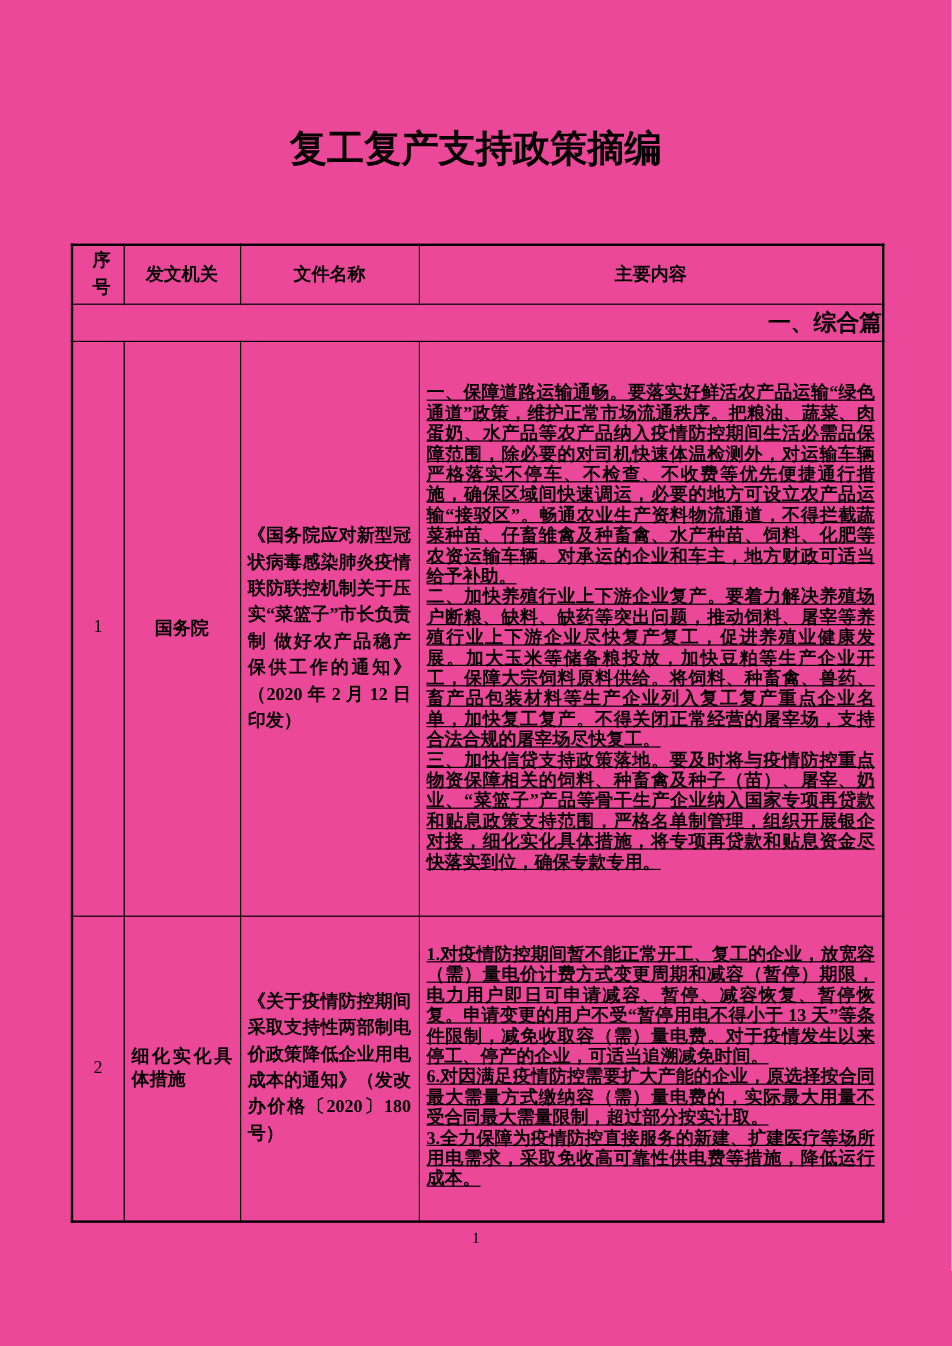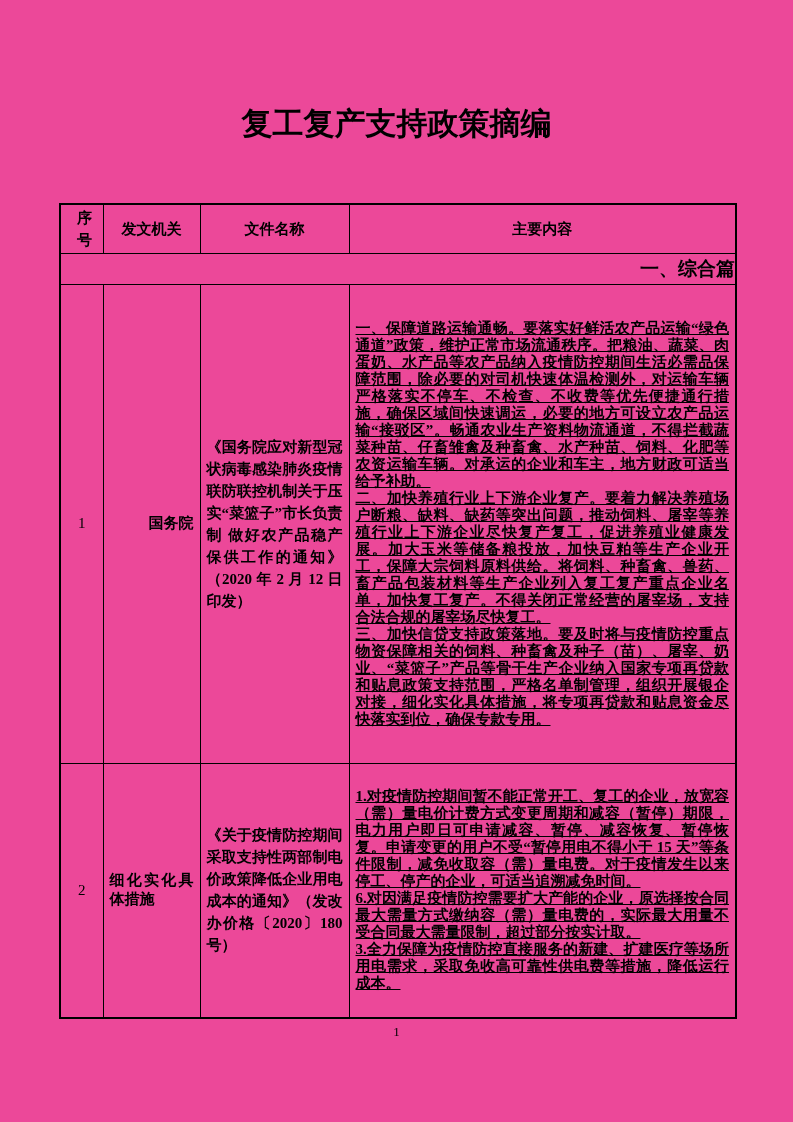--- a/index.html
+++ b/index.html
@@ -64,21 +64,21 @@
     text-align: center;
     font-size: 15px;
     font-weight: normal;
     padding: 0;
   }
   td.cell-agency {
     font-size: 15px;
     font-weight: bold;
     padding: 0 6px;
   }
-  td.cell-agency.center { text-align: right; }
+  td.cell-agency.center { text-align: center; }
   td.cell-agency.justify { text-align: justify; text-justify: inter-ideograph; }
   td.cell-doc {
     font-size: 15px;
     font-weight: bold;
     text-align: justify;
     text-justify: inter-ideograph;
     padding: 0 6px;
     line-height: 22px;
     font-family: Liberation Serif, serif;
   }
@@ -138,21 +138,21 @@
           <p>一、保障道路运输通畅。要落实好鲜活农产品运输“绿色通道”政策，维护正常市场流通秩序。把粮油、蔬菜、肉蛋奶、水产品等农产品纳入疫情防控期间生活必需品保障范围，除必要的对司机快速体温检测外，对运输车辆严格落实不停车、不检查、不收费等优先便捷通行措施，确保区域间快速调运，必要的地方可设立农产品运输“接驳区”。畅通农业生产资料物流通道，不得拦截蔬菜种苗、仔畜雏禽及种畜禽、水产种苗、饲料、化肥等农资运输车辆。对承运的企业和车主，地方财政可适当给予补助。</p>
           <p>二、加快养殖行业上下游企业复产。要着力解决养殖场户断粮、缺料、缺药等突出问题，推动饲料、屠宰等养殖行业上下游企业尽快复产复工，促进养殖业健康发展。加大玉米等储备粮投放，加快豆粕等生产企业开工，保障大宗饲料原料供给。将饲料、种畜禽、兽药、畜产品包装材料等生产企业列入复工复产重点企业名单，加快复工复产。不得关闭正常经营的屠宰场，支持合法合规的屠宰场尽快复工。</p>
           <p>三、加快信贷支持政策落地。要及时将与疫情防控重点物资保障相关的饲料、种畜禽及种子（苗）、屠宰、奶业、“菜篮子”产品等骨干生产企业纳入国家专项再贷款和贴息政策支持范围，严格名单制管理，组织开展银企对接，细化实化具体措施，将专项再贷款和贴息资金尽快落实到位，确保专款专用。</p>
         </td>
       </tr>
       <tr class="data-row-2">
         <td class="cell-no">2</td>
         <td class="cell-agency justify">细化实化具体措施</td>
         <td class="cell-doc">《关于疫情防控期间采取支持性两部制电价政策降低企业用电成本的通知》（发改办价格〔2020〕180 号）</td>
         <td class="cell-content">
-          <p>1.对疫情防控期间暂不能正常开工、复工的企业，放宽容（需）量电价计费方式变更周期和减容（暂停）期限，电力用户即日可申请减容、暂停、减容恢复、暂停恢复。申请变更的用户不受“暂停用电不得小于 15 天”等条件限制，减免收取容（需）量电费。对于疫情发生以来停工、停产的企业，可适当追溯减免时间。</p>
+          <p>1.对疫情防控期间暂不能正常开工、复工的企业，放宽容（需）量电价计费方式变更周期和减容（暂停）期限，电力用户即日可申请减容、暂停、减容恢复、暂停恢复。申请变更的用户不受“暂停用电不得小于 13 天”等条件限制，减免收取容（需）量电费。对于疫情发生以来停工、停产的企业，可适当追溯减免时间。</p>
           <p>6.对因满足疫情防控需要扩大产能的企业，原选择按合同最大需量方式缴纳容（需）量电费的，实际最大用量不受合同最大需量限制，超过部分按实计取。</p>
           <p>3.全力保障为疫情防控直接服务的新建、扩建医疗等场所用电需求，采取免收高可靠性供电费等措施，降低运行成本。</p>
         </td>
       </tr>
     </tbody>
   </table>
 
   <div class="page-number">1</div>
 
 </div>

